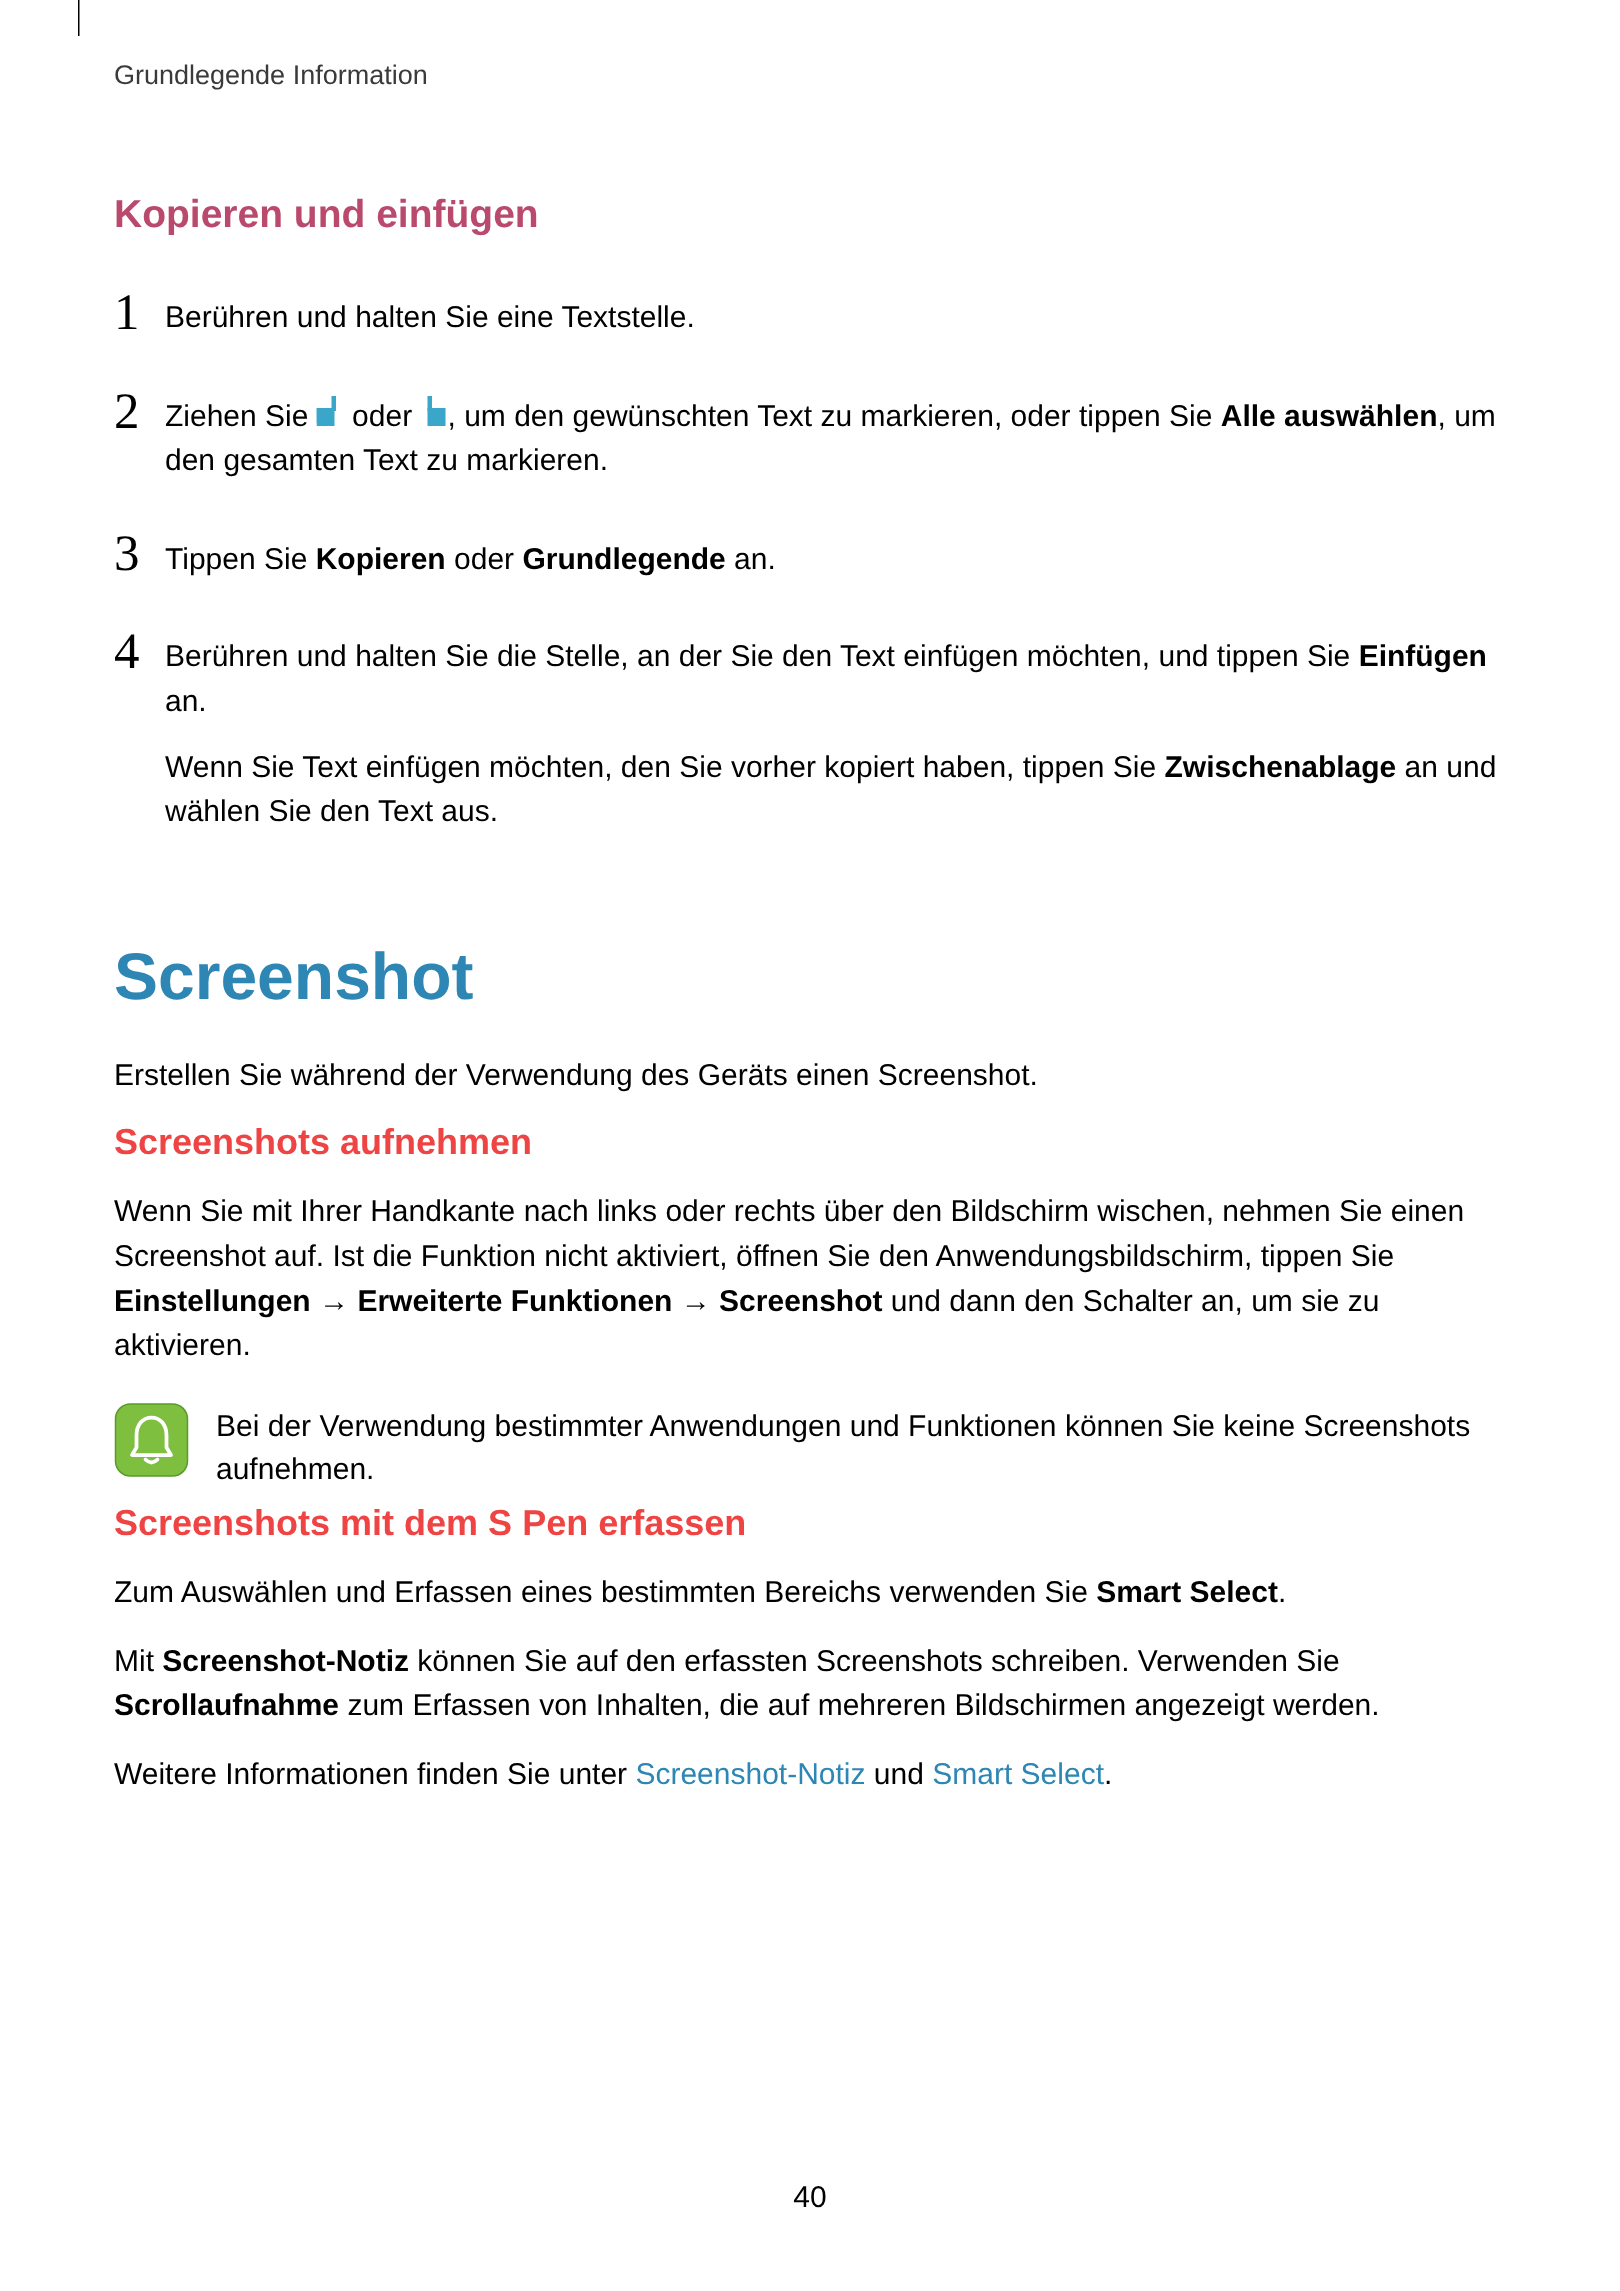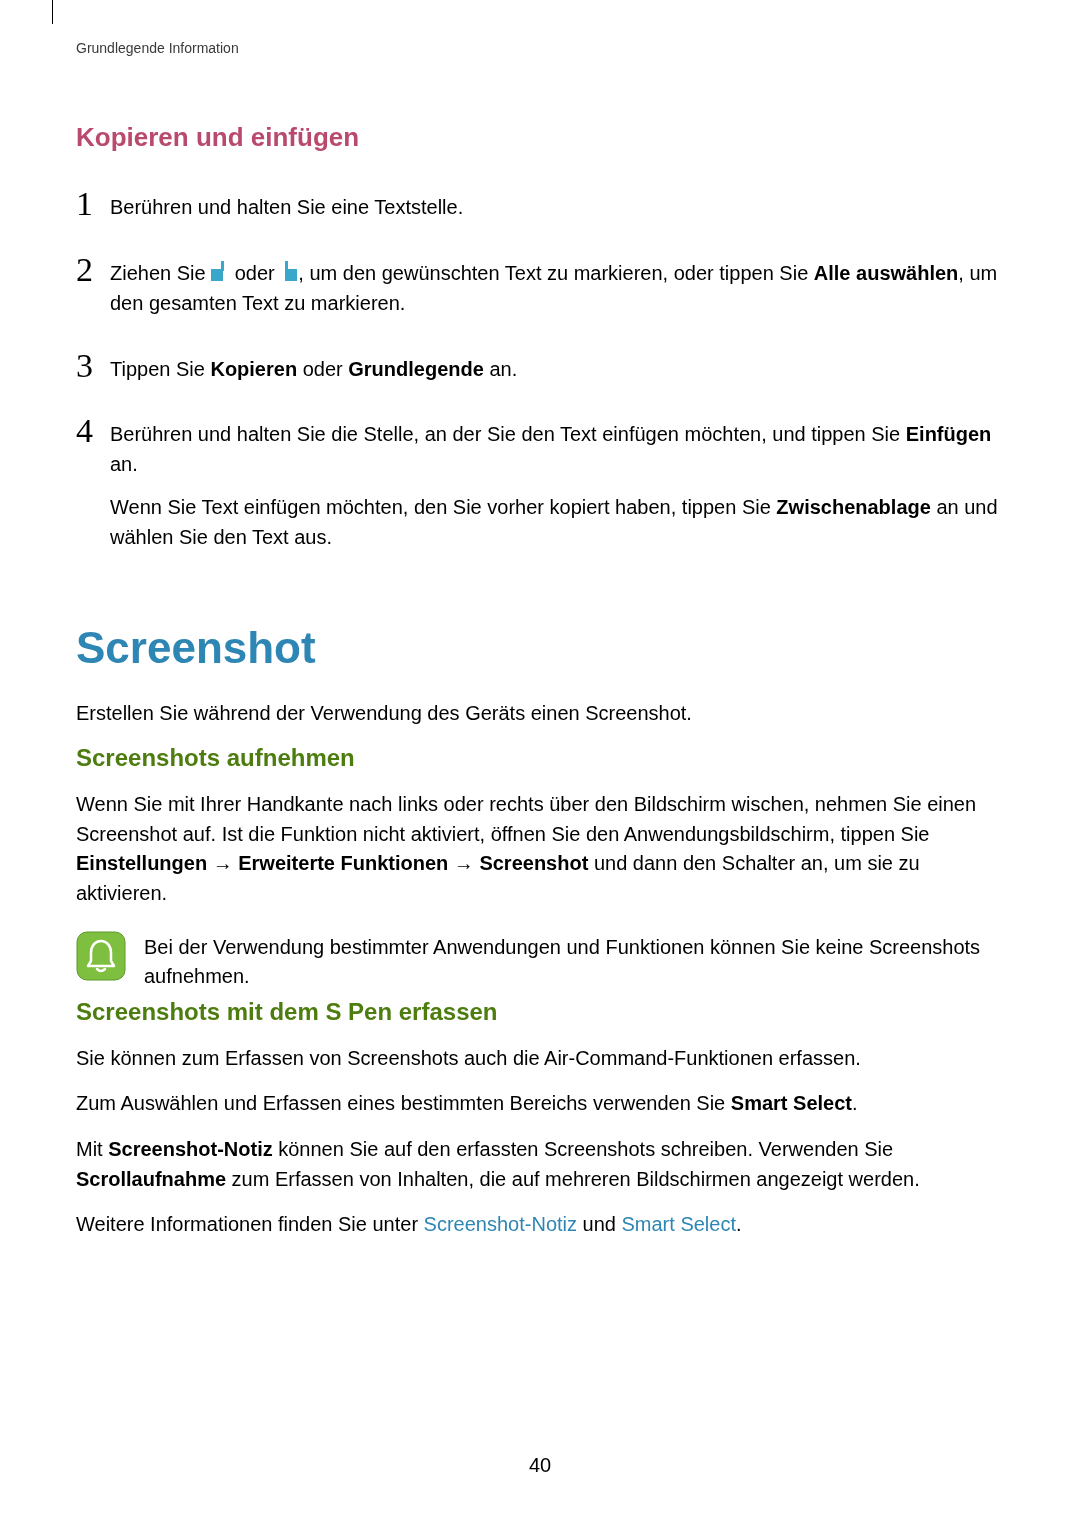--- a/index.html
+++ b/index.html
@@ -18,21 +18,21 @@
       height: 24px;
       background: #000;
     }
     .content {
       position: absolute;
       left: 76px;
       top: 40px;
       width: 940px;
     }
     .header-title {
-      font-size: 14px;
+      font-size: 18px;
       color: #3a3a3a;
       margin-bottom: 66px;
       font-weight: 400;
     }
     .section-title-pink {
       font-size: 26px;
       font-weight: 700;
       color: #b94a6e;
       margin-bottom: 34px;
     }
@@ -70,21 +70,21 @@
     }
     .body-text {
       font-size: 20px;
       line-height: 1.48;
       color: #000;
       margin-bottom: 16px;
     }
     .sub-title {
       font-size: 24px;
       font-weight: 700;
-      color: #4d7c0f;
+      color: #ef4444;
       margin-bottom: 18px;
     }
     .note-block {
       display: flex;
       gap: 18px;
       margin-top: 22px;
       margin-bottom: 6px;
     }
     .note-icon {
       width: 50px;
@@ -173,20 +173,19 @@
       <svg width="50" height="50" viewBox="0 0 50 50">
         <rect x="1" y="1" width="48" height="48" rx="10" ry="10" fill="#7fbf3f" stroke="#5a9a2a" stroke-width="1"></rect>
         <path d="M25 10 C19 10 15 15 15 22 L15 30 L12 35 L38 35 L35 30 L35 22 C35 15 31 10 25 10 Z" fill="none" stroke="#fff" stroke-width="2.5" stroke-linejoin="round"></path>
         <path d="M21 38 Q25 42 29 38" fill="none" stroke="#fff" stroke-width="2.5" stroke-linecap="round"></path>
       </svg>
     </div>
     <div class="note-text">Bei der Verwendung bestimmter Anwendungen und Funktionen können Sie keine Screenshots aufnehmen.</div>
   </div>
 
   <div class="sub-title">Screenshots mit dem S Pen erfassen</div>
-  <p class="body-text">Sie können zum Erfassen von Screenshots auch die Air-Command-Funktionen erfassen.</p>
   <p class="body-text"><span>Zum Auswählen und Erfassen eines bestimmten Bereichs verwenden Sie </span><span class="bold">Smart Select</span><span>.</span></p>
   <p class="body-text"><span>Mit </span><span class="bold">Screenshot-Notiz</span><span> können Sie auf den erfassten Screenshots schreiben. Verwenden Sie </span><span class="bold">Scrollaufnahme</span><span> zum Erfassen von Inhalten, die auf mehreren Bildschirmen angezeigt werden.</span></p>
   <p class="body-text"><span>Weitere Informationen finden Sie unter </span><span class="link">Screenshot-Notiz</span><span> und </span><span class="link">Smart Select</span><span>.</span></p>
 
 </div>
 
 <div class="page-number">40</div>
 
 </body></html>

